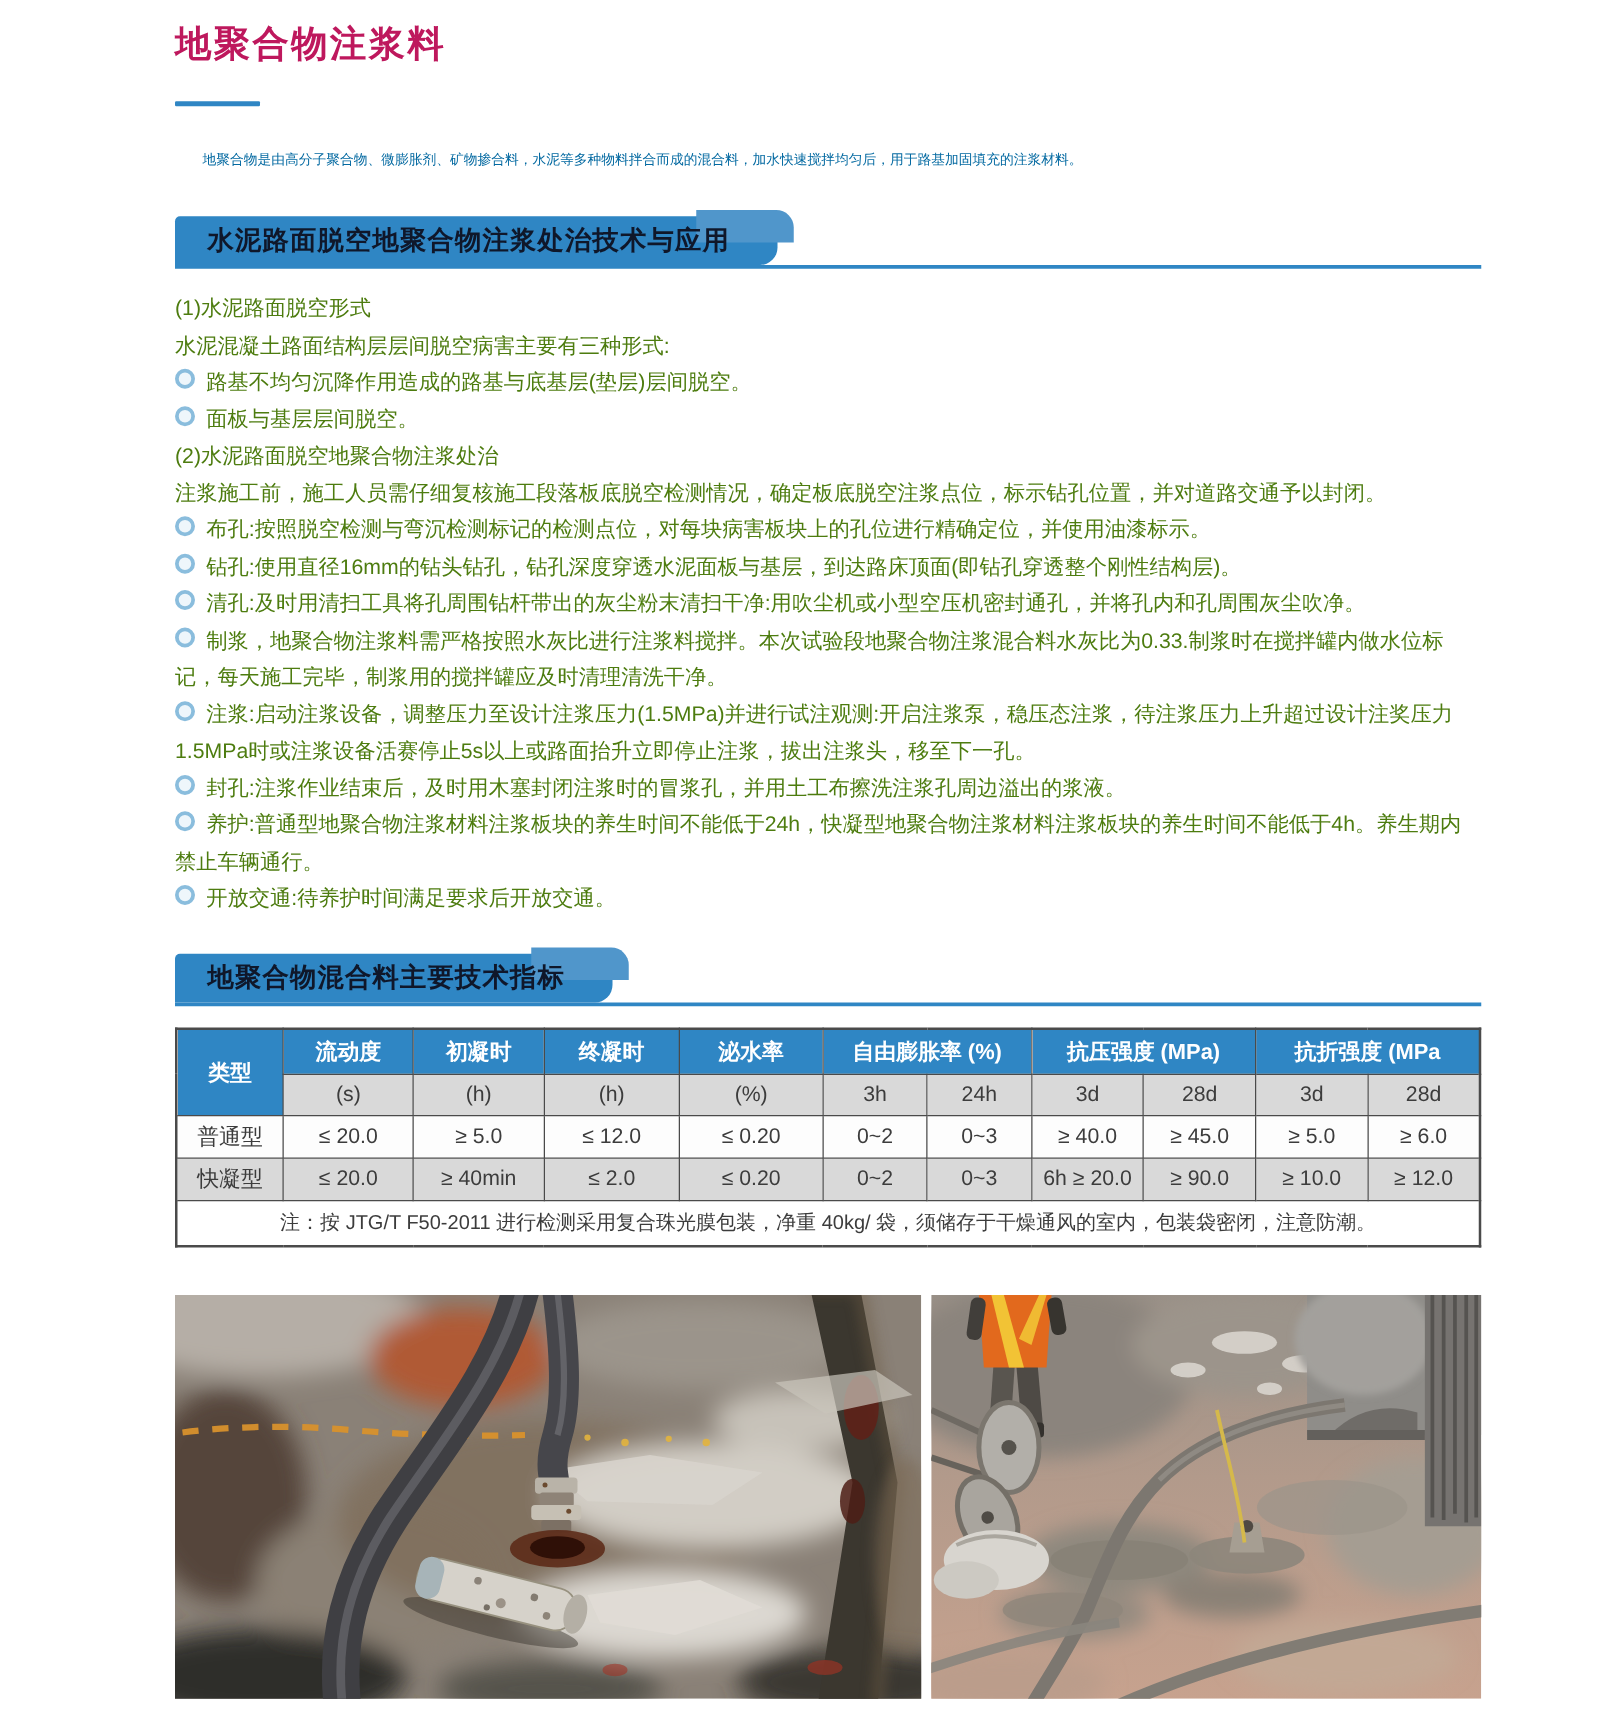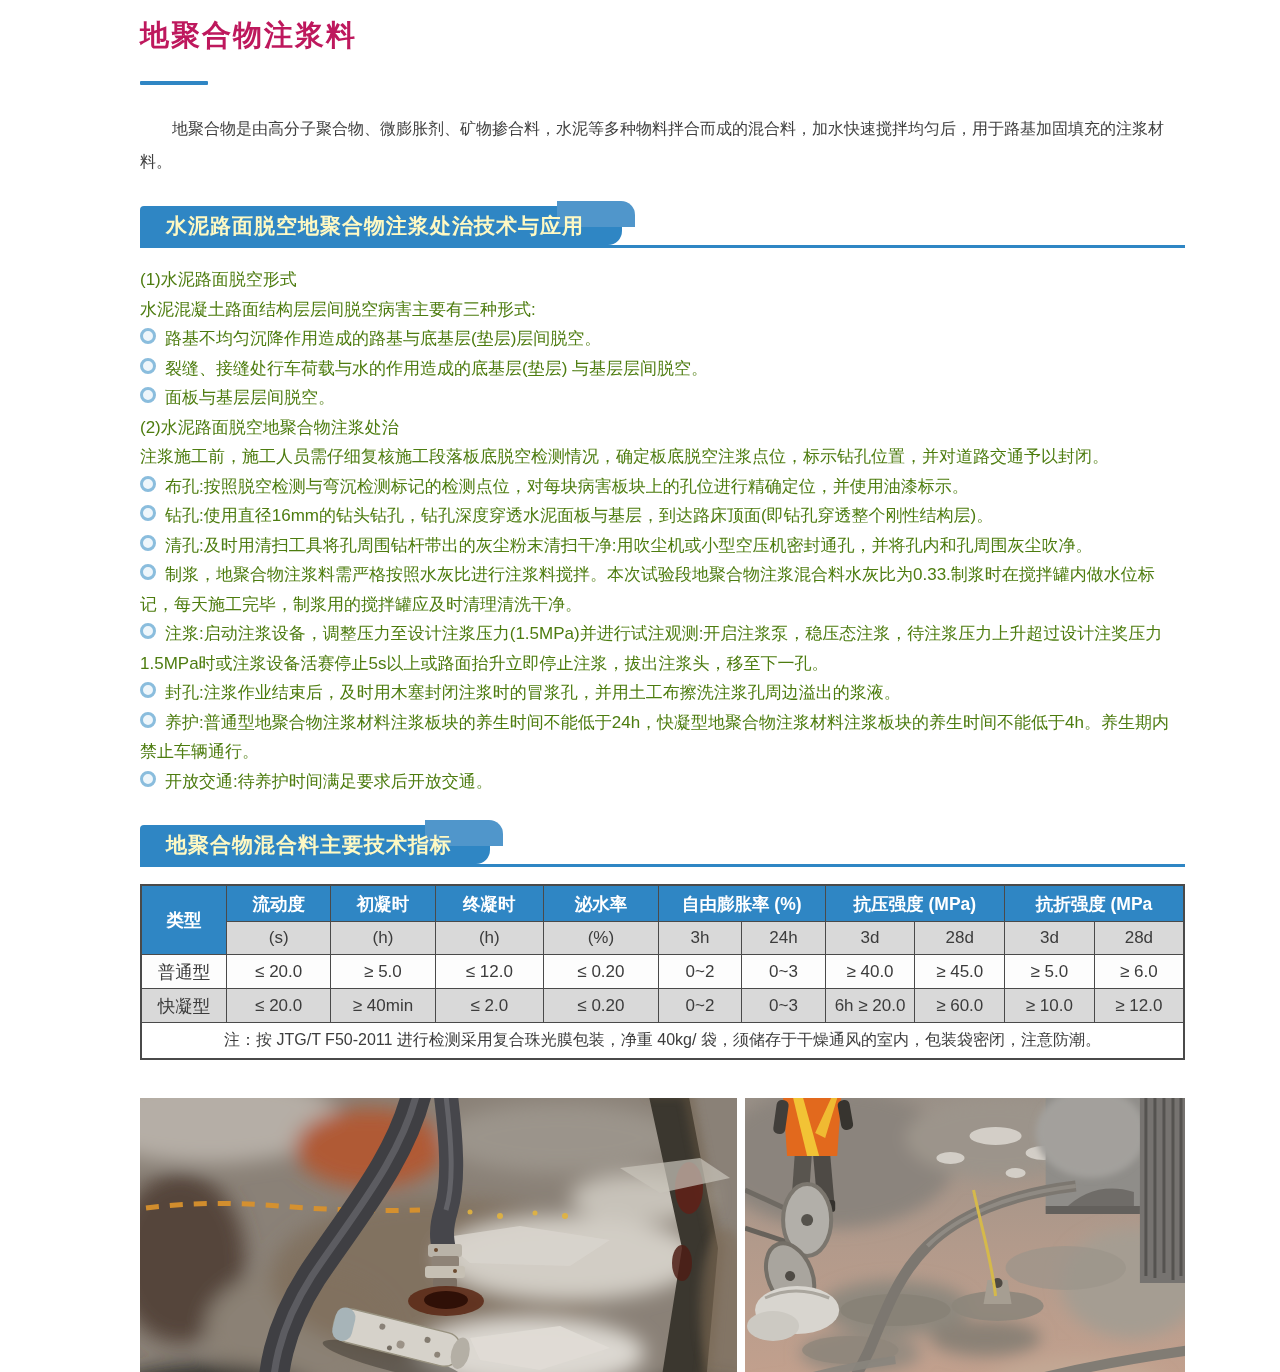--- a/index.html
+++ b/index.html
@@ -5,25 +5,25 @@
   html,body { margin:0; padding:0; }
   body {
     width:1280px; height:1372px; background:#ffffff; overflow:hidden; position:relative;
     font-family:"Liberation Sans","DejaVu Sans",sans-serif;
   }
   .content { position:absolute; left:140px; top:0; width:1045px; }
 
   .page-title { margin:16px 0 0 0; font-size:29px; font-weight:bold; letter-spacing:2px; color:#be185d; }
   .title-dash { width:68px; height:4px; background:#2f86c4; margin-top:25px; border-radius:1px; }
 
-  .intro { margin:27px 0 0 0; font-size:16px; line-height:33px; color:#404040; text-indent:2em; }
+  .intro { margin:27px 0 0 0; font-size:11px; line-height:33px; color:#0369a1; text-indent:2em; }
 
   .banner-row { margin-top:28px; border-bottom:3px solid #2f86c4; font-size:0; position:relative; }
   .banner {
-    position:relative; display:inline-block; background:#2f86c4; color:#fef9c3;
+    position:relative; display:inline-block; background:#2f86c4; color:#0f172a;
     font-size:21px; font-weight:bold; letter-spacing:1px; line-height:1;
     padding:9px 38px 9px 26px; border-radius:4px 16px 14px 0; z-index:0;text-align:right;
   }
   .banner::before {
     content:""; position:absolute; top:-5px; right:-13px; width:78px; height:26px;
     background:#5096cb; border-radius:0 14px 0 0; z-index:-1;
   }
 
   .list { margin-top:17px; font-size:17px; line-height:29.5px; color:#4d7c0f; }
   .bullet {
@@ -61,21 +61,20 @@
   <p class="intro">地聚合物是由高分子聚合物、微膨胀剂、矿物掺合料，水泥等多种物料拌合而成的混合料，加水快速搅拌均匀后，用于路基加固填充的注浆材料。</p>
 
   <div class="banner-row">
     <div class="banner">水泥路面脱空地聚合物注浆处治技术与应用</div>
   </div>
 
   <div class="list" id="procedure-list">
       <div class="list-item">(1)水泥路面脱空形式</div>
       <div class="list-item">水泥混凝土路面结构层层间脱空病害主要有三种形式:</div>
       <div class="list-item"><span class="bullet"></span>路基不均匀沉降作用造成的路基与底基层(垫层)层间脱空。</div>
-      <div class="list-item"><span class="bullet"></span>裂缝、接缝处行车荷载与水的作用造成的底基层(垫层) 与基层层间脱空。</div>
       <div class="list-item"><span class="bullet"></span>面板与基层层间脱空。</div>
       <div class="list-item">(2)水泥路面脱空地聚合物注浆处治</div>
       <div class="list-item">注浆施工前，施工人员需仔细复核施工段落板底脱空检测情况，确定板底脱空注浆点位，标示钻孔位置，并对道路交通予以封闭。</div>
       <div class="list-item"><span class="bullet"></span>布孔:按照脱空检测与弯沉检测标记的检测点位，对每块病害板块上的孔位进行精确定位，并使用油漆标示。</div>
       <div class="list-item"><span class="bullet"></span>钻孔:使用直径16mm的钻头钻孔，钻孔深度穿透水泥面板与基层，到达路床顶面(即钻孔穿透整个刚性结构层)。</div>
       <div class="list-item"><span class="bullet"></span>清孔:及时用清扫工具将孔周围钻杆带出的灰尘粉末清扫干净:用吹尘机或小型空压机密封通孔，并将孔内和孔周围灰尘吹净。</div>
       <div class="list-item"><span class="bullet"></span>制浆，地聚合物注浆料需严格按照水灰比进行注浆料搅拌。本次试验段地聚合物注浆混合料水灰比为0.33.制浆时在搅拌罐内做水位标记，每天施工完毕，制浆用的搅拌罐应及时清理清洗干净。</div>
       <div class="list-item"><span class="bullet"></span>注浆:启动注浆设备，调整压力至设计注浆压力(1.5MPa)并进行试注观测:开启注浆泵，稳压态注浆，待注浆压力上升超过设计注奖压力1.5MPa时或注浆设备活赛停止5s以上或路面抬升立即停止注浆，拔出注浆头，移至下一孔。</div>
       <div class="list-item"><span class="bullet"></span>封孔:注浆作业结束后，及时用木塞封闭注浆时的冒浆孔，并用土工布擦洗注浆孔周边溢出的浆液。</div>
       <div class="list-item"><span class="bullet"></span>养护:普通型地聚合物注浆材料注浆板块的养生时间不能低于24h，快凝型地聚合物注浆材料注浆板块的养生时间不能低于4h。养生期内禁止车辆通行。</div>
@@ -140,21 +139,21 @@
         </tr>
         <tr class="alt">
           <td class="row-label">快凝型</td>
           <td>≤ 20.0</td>
           <td>≥ 40min</td>
           <td>≤ 2.0</td>
           <td>≤ 0.20</td>
           <td>0~2</td>
           <td>0~3</td>
           <td>6h ≥ 20.0</td>
-          <td>≥ 60.0</td>
+          <td>≥ 90.0</td>
           <td>≥ 10.0</td>
           <td>≥ 12.0</td>
         </tr>
       </tbody>
     <tfoot>
       <tr>
         <td class="note" colspan="11">注：按 JTG/T F50-2011 进行检测采用复合珠光膜包装，净重 40kg/ 袋，须储存于干燥通风的室内，包装袋密闭，注意防潮。</td>
       </tr>
     </tfoot>
   </table>

